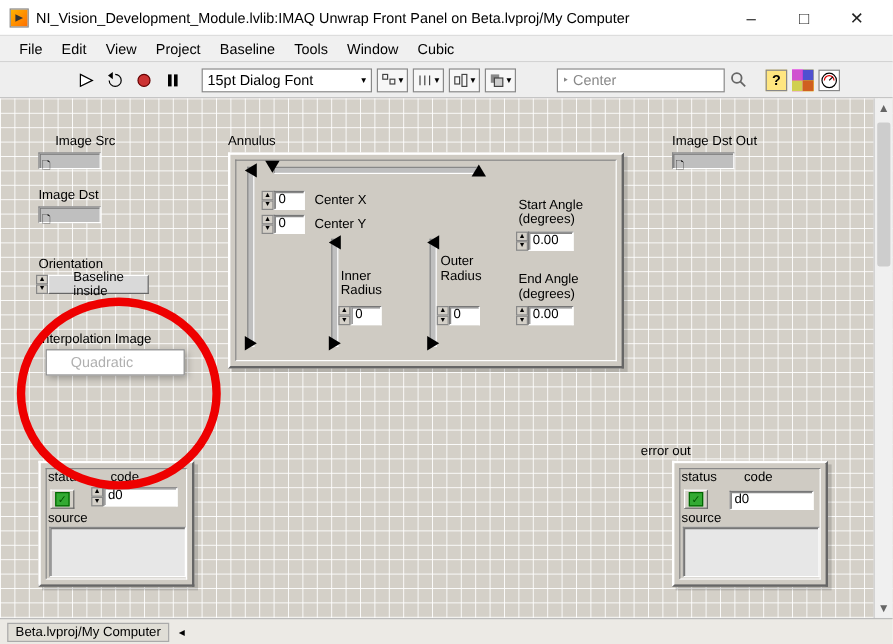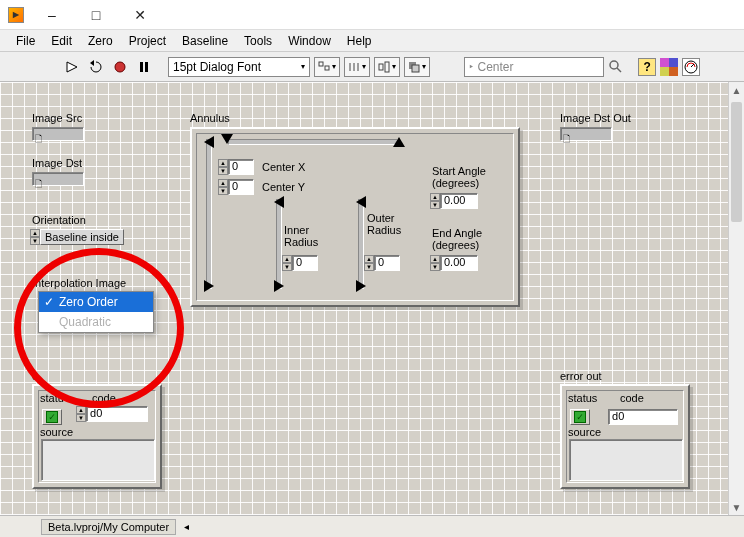--- a/index.html
+++ b/index.html
@@ -34,31 +34,31 @@
     linear-gradient(to bottom, rgba(255,255,255,0.9) 1px, transparent 1px);
   background-size: 12px 12px;
   overflow: hidden;
 }
 .scrollbar-v { position:absolute; top:82px; bottom:22px; right:0; width:16px; background:#f0f0f0; border-left:1px solid #ccc;}
 .scrollbar-v .arrow { height:16px; display:flex; align-items:center; justify-content:center; font-size:10px; color:#666;}
 .scrollbar-v .thumb { position:absolute; top:20px; left:2px; right:2px; height:120px; background:#cdcdcd; border-radius:2px;}
 
 
 .statusbar { position: absolute; bottom: 0; left: 0; right: 0; height: 22px; background: #eceae5; border-top: 1px solid #bbb; display: flex; align-items: center; padding: 0 6px; font-size: 11px; }
-.statusbar .tab { background: #e0ded6; border: 1px solid #aaa; padding: 1px 6px; margin-right: 6px; margin-left: 35px; }
+.statusbar .tab { background: #e0ded6; border: 1px solid #aaa; padding: 1px 6px; margin-right: 6px; }
 
 
 .label { font-size: 11px; color: #000; position: absolute; }
 .sunken { background: #bfbfbf; border: 1px solid; border-color: #888 #fff #fff #888; box-shadow: inset 1px 1px 0 #777; height: 14px; }
 .numbox { background: #fff; border: 1px solid; border-color: #777 #fff #fff #777; box-shadow: inset 1px 1px 0 #888; font-size: 11px; padding: 0 3px; height: 16px; display: inline-block; }
 .spinner { display: inline-flex; flex-direction: column; width: 10px; height: 16px; vertical-align: top; }
 .spinner .up, .spinner .down { flex: 1; background: #d4d0c8; border: 1px solid #888; font-size: 6px; display:flex; align-items:center; justify-content:center; line-height:1; }
 .ring { position: absolute; display:flex; align-items:center; }
 .ring .spinner { margin-right: 0; }
-.ring .ringval { background: #d9d9d9; border: 1px solid; border-color: #fff #666 #666 #fff; height: 16px; font-size: 11px; padding: 0 4px; display: inline-flex; align-items:center; }
+.ring .ringval { background: #d9d9d9; border: 1px solid; border-color: #fff #666 #666 #fff; height: 16px; font-size: 11px; padding: 0 20px; display: inline-flex; align-items:center; }
 .file-glyph { font-size: 9px; padding-left:2px; }
 
 
 .cluster { position: absolute; background: #cfcbc3; border: 2px solid; border-color: #fff #666 #666 #fff; box-shadow: 3px 3px 0 rgba(0,0,0,0.15); }
 .cluster-inner { position:absolute; inset:4px; border:1px solid; border-color:#888 #fff #fff #888; }
 .cluster .label-in { position:absolute; font-size:11px; }
 
 
 .slider-vert { position:absolute; width:18px; }
 .slider-track { width:6px; background:#bfbfbf; border:1px solid; border-color:#888 #fff #fff #888; margin:0 auto; }
@@ -85,34 +85,35 @@
 </style>
 </head>
 <body>
 
 <div class="titlebar">
   <span class="app-icon">
     <svg viewBox="0 0 10 10">
         <polygon points="1,1 9,5 1,9" fill="#333"></polygon>
       </svg>
   </span>
+  <span class="title">NI_Vision_Development_Module.lvlib:IMAQ Unwrap Front Panel on Beta.lvproj/My Computer</span>
   <div class="winbtn">–</div>
   <div class="winbtn">□</div>
   <div class="winbtn close">✕</div>
 </div>
 
 <div class="menubar">
   <span class="menu-item">File</span>
   <span class="menu-item">Edit</span>
-  <span class="menu-item">Zero</span>
+  <span class="menu-item">View</span>
   <span class="menu-item">Project</span>
   <span class="menu-item">Baseline</span>
   <span class="menu-item">Tools</span>
   <span class="menu-item">Window</span>
-  <span class="menu-item">Help</span>
+  <span class="menu-item">Cubic</span>
 </div>
 
 <div class="toolbar">
   <div style="width:50px"></div>
   <div class="tb-btn">
       <svg viewBox="0 0 14 14">
         <polygon points="2,2 12,7 2,12" fill="#fff" stroke="#000"></polygon>
       </svg>
     </div>
   <div class="tb-btn">
@@ -187,21 +188,21 @@
       <svg width="14" height="14" viewBox="0 0 14 14">
         <circle cx="7" cy="7" r="6" fill="#fff" stroke="#000"></circle>
         <path d="M3 7 a4 4 0 0 1 8 0" fill="none" stroke="#d00"></path>
         <line x1="7" y1="7" x2="10" y2="4" stroke="#000"></line>
       </svg>
     </div>
 </div>
 
 <div class="canvas">
 
-  <span class="label" style="top:30px;left:32px">Image Src</span>
+  <span class="label" style="top:30px;left:46px">Image Src</span>
   <div class="sunken" style="position:absolute;top:45px;left:32px;width:52px"><span class="file-glyph">🗋</span></div>
 
   <span class="label" style="top:75px;left:32px">Image Dst</span>
   <div class="sunken" style="position:absolute;top:90px;left:32px;width:52px"><span class="file-glyph">🗋</span></div>
 
   <span class="label" style="top:30px;left:560px">Image Dst Out</span>
   <div class="sunken" style="position:absolute;top:45px;left:560px;width:52px"><span class="file-glyph">🗋</span></div>
 
   <span class="label" style="top:132px;left:32px">Orientation</span>
   <div class="ring" style="top:147px;left:30px">
@@ -306,37 +307,36 @@
     <span class="label-in" style="top:98px;left:240px;width:70px">End Angle<br>(degrees)</span>
     <div style="position:absolute;top:126px;left:238px;display:flex">
       <span class="spinner">
           <span class="up">▲</span>
           <span class="down">▼</span>
         </span>
       <span class="numbox" style="width:38px">0.00</span>
     </div>
   </div>
 
-  <span class="label" style="top:288px;left:560px">error out</span>
+  <span class="label" style="top:288px;left:534px">error out</span>
   <div class="cluster" style="top:302px;left:560px;width:130px;height:105px">
     <div class="cluster-inner"></div>
     <span class="label-in" style="top:6px;left:6px">status</span>
     <span class="label-in" style="top:6px;left:58px">code</span>
     <div style="position:absolute;top:20px;left:8px"><span class="ledbox">
           <span class="led">✓</span>
         </span></div>
     <div style="position:absolute;top:20px;left:46px">
       <span class="numbox" style="width:70px">d<span>0</span></span>
     </div>
     <span class="label-in" style="top:40px;left:6px">source</span>
     <div class="srcbox" style="position:absolute;top:53px;left:7px;width:114px;height:42px"></div>
   </div>
 
   <div class="popup" style="top:209px;left:38px;width:116px">
-    <div class="opt sel">Zero Order</div>
     <div class="opt disabled">Quadratic</div>
   </div>
 
   <div class="redcircle" style="top:166px;left:14px"></div>
 </div>
 
 <div class="scrollbar-v">
   <div class="arrow">▲</div>
   <div class="thumb"></div>
   <div class="arrow" style="position:absolute;bottom:0;width:100%">▼</div>

